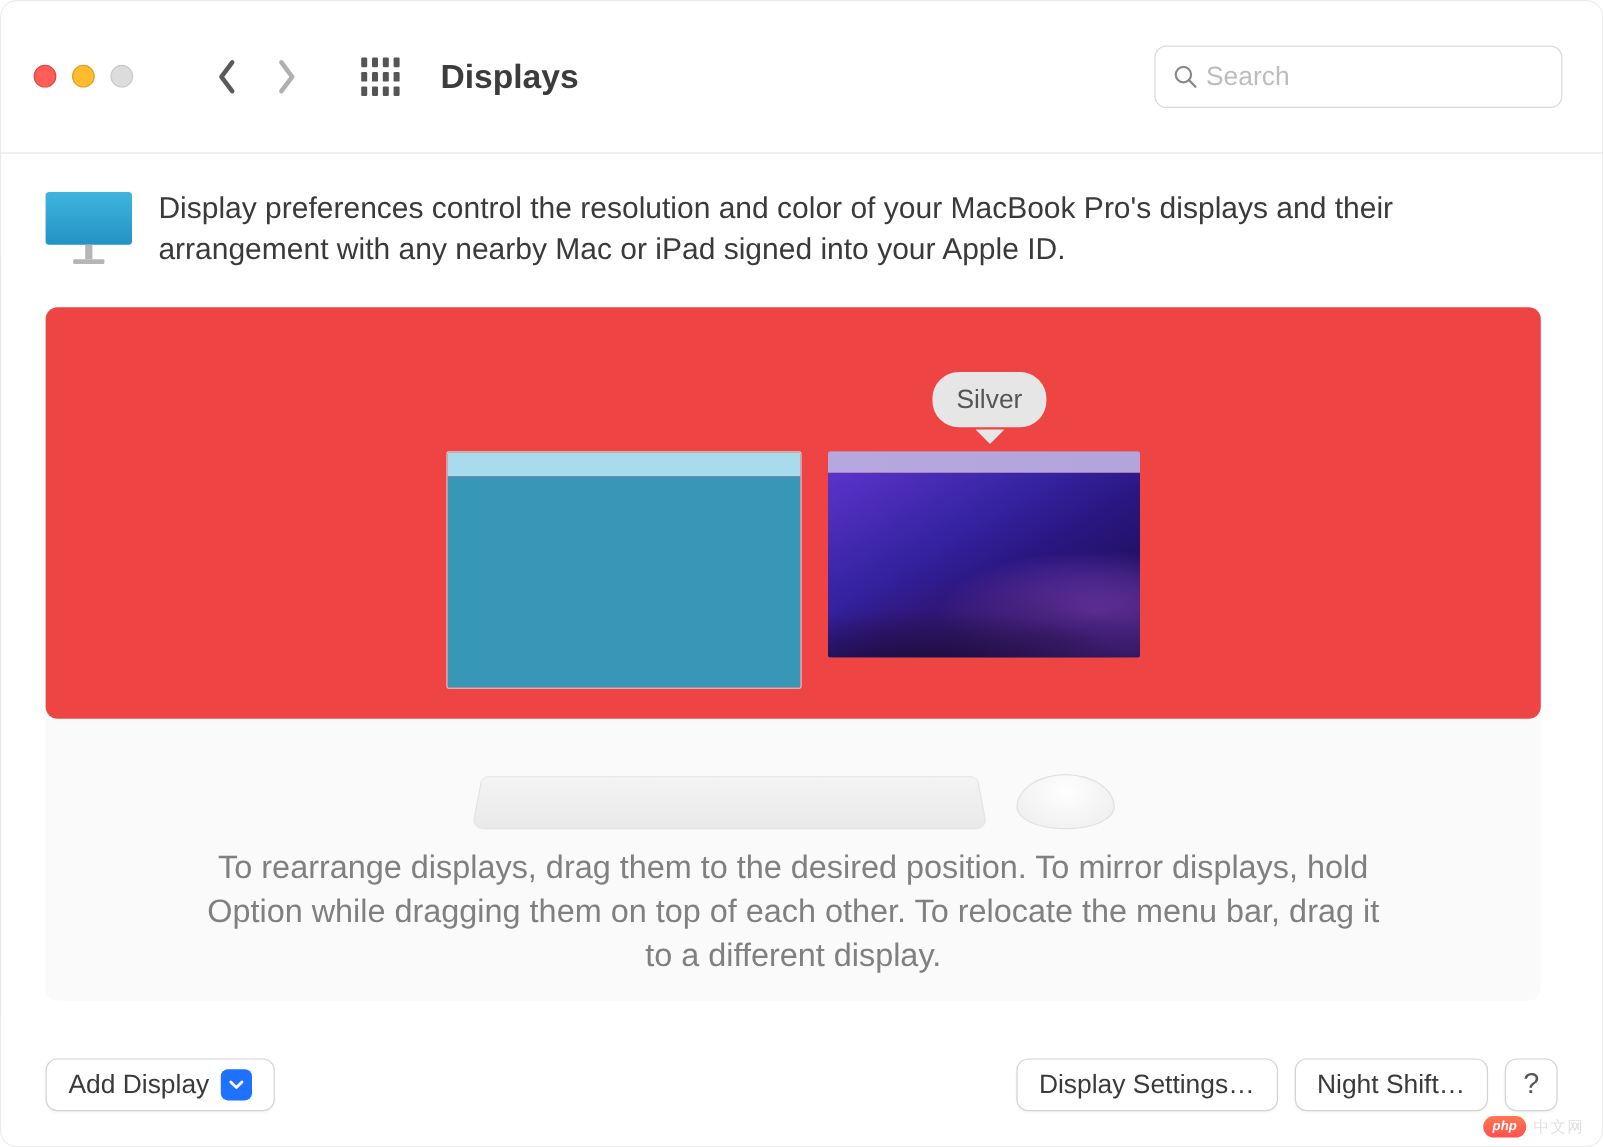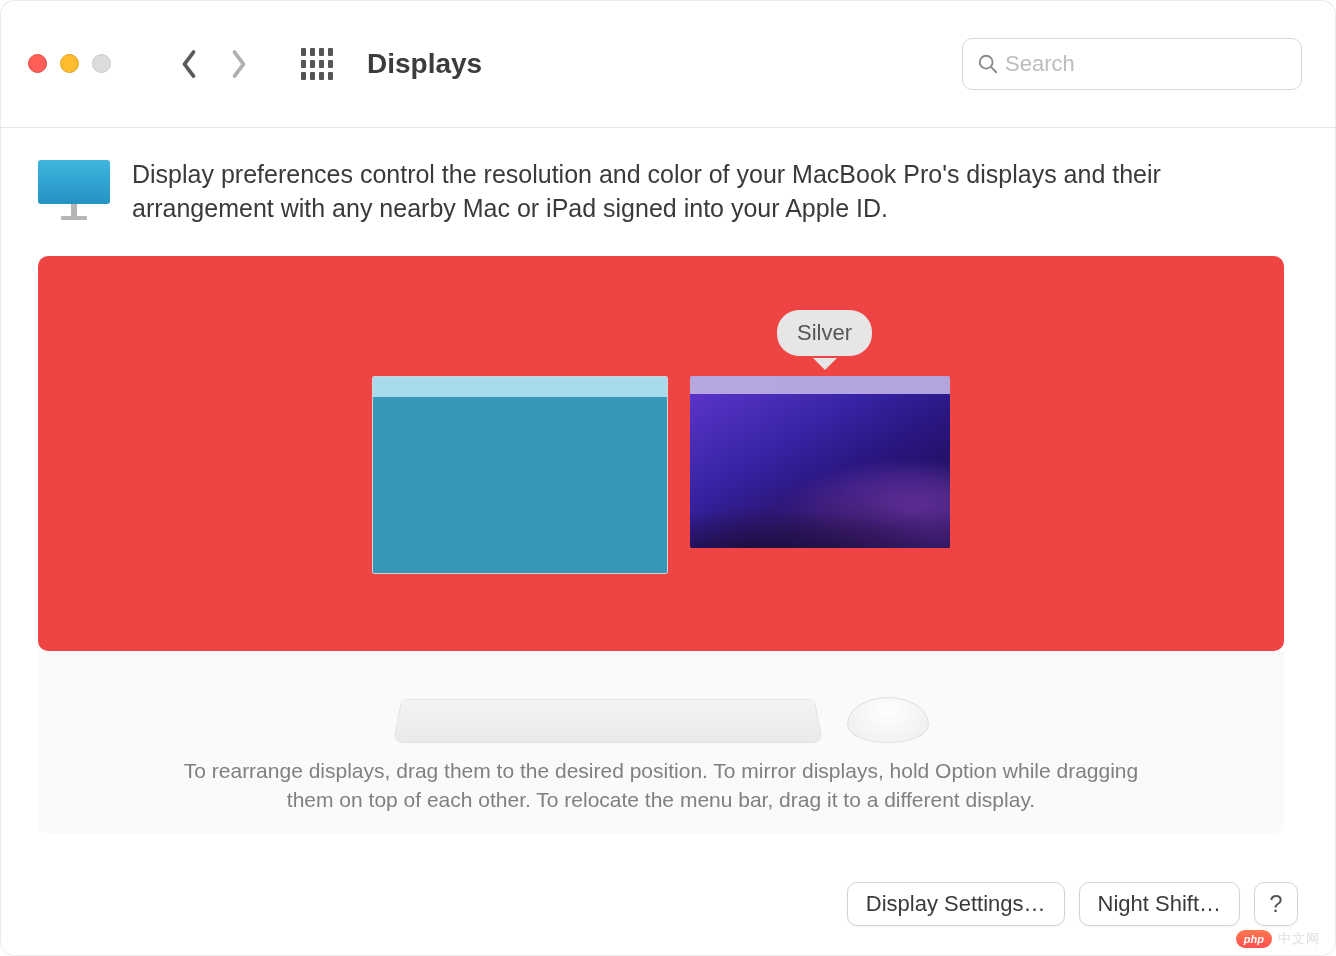--- a/index.html
+++ b/index.html
@@ -220,21 +220,21 @@
     transform: perspective(600px) rotateX(28deg);
     transform-origin: bottom;
   }
   .mouse {
     width: 82px; height: 46px;
     background: radial-gradient(ellipse at 50% 30%, #fff, #ececec);
     border: 1px solid #e0e0e0;
     border-radius: 50% 50% 48% 48% / 60% 60% 40% 40%;
   }
   .help-text {
-    font-size: 21px;
+    font-size: 27px;
     color: #808080;
     line-height: 1.35;
     max-width: 1000px;
     margin: 0 auto;
   }
 
   
   .footer {
     display: flex;
     align-items: center;
@@ -370,20 +370,28 @@
       <div class="peripherals-img">
         <div class="keyboard"></div>
         <div class="mouse"></div>
       </div>
       <div class="help-text">To rearrange displays, drag them to the desired position. To mirror displays, hold Option while dragging them on top of each other. To relocate the menu bar, drag it to a different display.</div>
     </div>
 
   </div>
 
   <div class="footer">
+    <div class="btn">
+      <span>Add Display</span>
+      <span class="chev">
+        <svg viewBox="0 0 12 12">
+            <path d="M2 4 L6 8 L10 4" stroke="currentColor" stroke-width="2" fill="none" stroke-linecap="round" stroke-linejoin="round"></path>
+          </svg>
+      </span>
+    </div>
     <div class="spacer"></div>
     <div class="btn">
       <span>Display Settings…</span>
     </div>
     <div class="btn">
       <span>Night Shift…</span>
     </div>
     <div class="btn help-btn">
       <span>?</span>
     </div>

